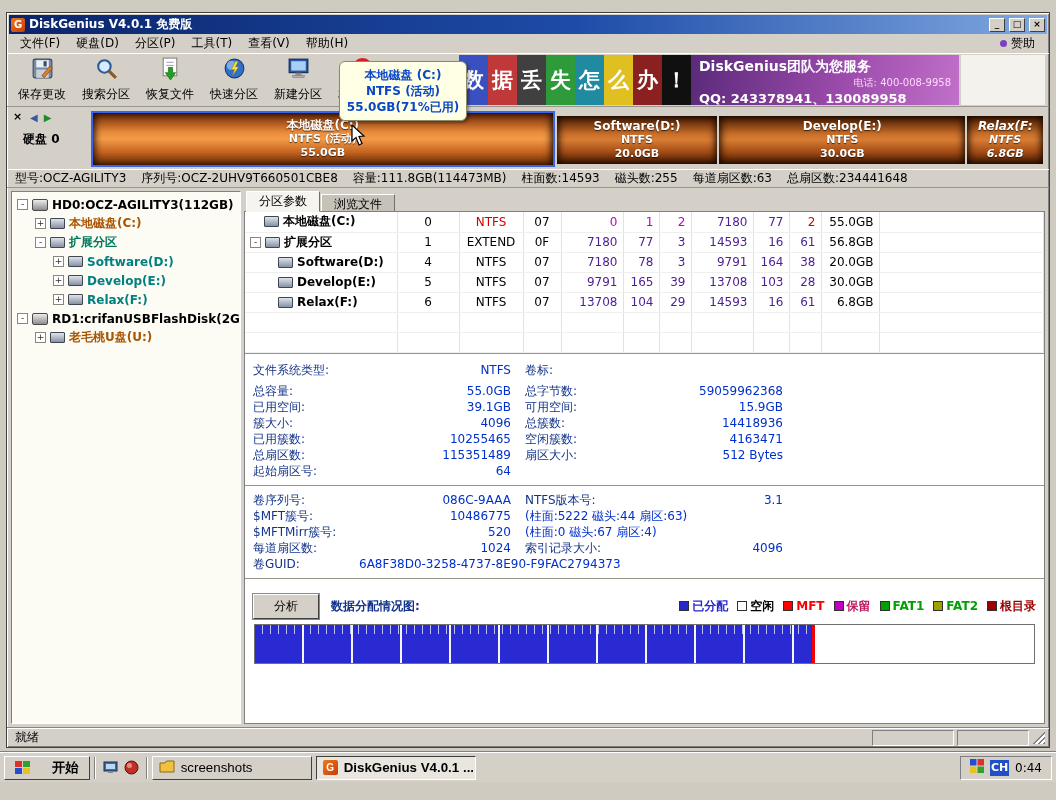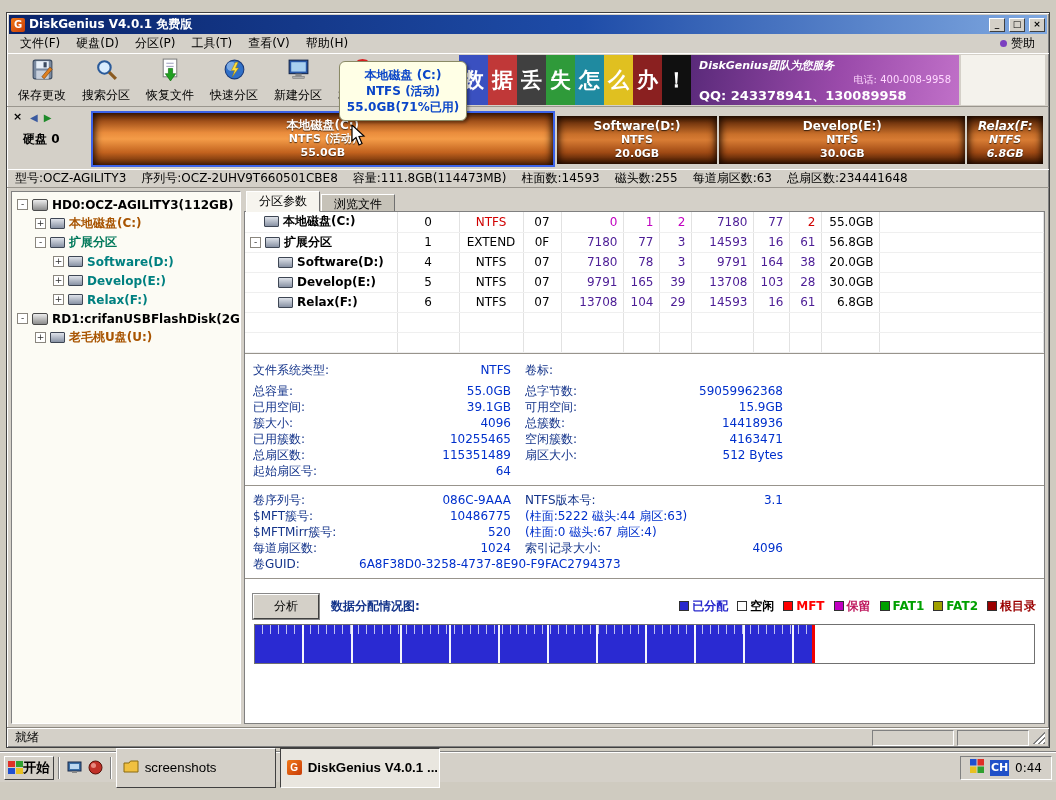--- a/index.html
+++ b/index.html
@@ -19,29 +19,29 @@
     font-size:9px;line-height:11px;text-align:center;font-weight:bold;cursor:default;}
 
   .menubar{height:19px;display:flex;align-items:center;gap:2px;padding:0 6px;flex:0 0 auto;}
   .mitem{padding:1px 7px;}
   .sponsor{margin-left:auto;display:flex;align-items:center;gap:4px;padding-right:8px;}
   .sponsor-dot{width:7px;height:7px;border-radius:50%;background:#7b3fc0;}
 
   
   .toolbar{height:54px;display:flex;align-items:stretch;padding:1px 4px;gap:2px;border-top:1px solid #fff;
     border-bottom:1px solid #9a968e;flex:0 0 auto;}
-  .tbtn{width:62px;display:flex;flex-direction:column;align-items:center;justify-content:center;gap:2px;
+  .tbtn{width:62px;display:flex;flex-direction:column;align-items:center;justify-content:flex-start;gap:2px;
     border:1px solid transparent;}
   .tlabel{font-size:12px;white-space:nowrap;}
   .ad{width:500px;margin-left:auto;display:flex;align-items:stretch;overflow:hidden;}
   .ad-tiles{display:flex;}
   .ad-tile{width:29px;display:flex;align-items:center;justify-content:center;color:#fff;font-weight:bold;font-size:21px;}
   .ad-purple{flex:1;background:linear-gradient(100deg,#5a2a7a,#9a4aaa 55%,#c070c8);color:#fff;
     padding:3px 8px;display:flex;flex-direction:column;justify-content:space-between;overflow:hidden;}
-  .ad-team{font-style:italic;font-weight:bold;font-size:11px;white-space:nowrap;}
+  .ad-team{font-weight:bold;font-size:14px;white-space:nowrap;}
   .ad-phone{font-size:10px;text-align:right;color:#ffd8ff;white-space:nowrap;}
   .ad-qq{font-weight:bold;font-size:13px;color:#ffffff;white-space:nowrap;}
   .ad-gap{width:84px;background:#f4f2ec;}
 
   
   .diskbar{height:62px;display:flex;padding:1px 4px 1px 2px;flex:0 0 auto;position:relative;}
   .db-side{width:82px;display:flex;flex-direction:column;padding:1px 2px;}
   .db-toprow{display:flex;align-items:center;gap:6px;height:16px;}
   .db-close{width:13px;height:13px;text-align:center;line-height:11px;font-weight:bold;font-size:11px;}
   .arr{font-size:10px;}
@@ -131,29 +131,29 @@
   .statusbar{height:20px;border-top:1px solid #8a867e;box-shadow:inset 0 1px 0 #fff;display:flex;
     align-items:center;padding:0 4px 0 8px;gap:3px;flex:0 0 auto;}
   .spanel{height:16px;border:1px solid;border-color:#808080 #fff #fff #808080;}
   .sp1{margin-left:auto;width:82px;}.sp2{width:72px;}
   .grip{width:13px;height:13px;background:
     linear-gradient(135deg,transparent 50%,#808080 50%,#808080 60%,#fff 60%,#fff 70%,#808080 70%,#808080 80%,#fff 80%,#fff 90%,#808080 90%);}
 
   
   .taskbar{position:absolute;left:0;top:752px;width:1056px;height:30px;background:#d4d0c8;
     border-top:1px solid #fff;box-shadow:0 -1px 0 #808080;display:flex;align-items:center;padding:2px 4px;gap:4px;}
-  .start{height:24px;display:flex;align-items:center;gap:0;padding:0 3px;font-weight:bold;background:#d4d0c8;
+  .start{height:24px;display:flex;align-items:center;gap:22px;padding:0 10px;font-weight:bold;background:#d4d0c8;
     border:1px solid;border-color:#fff #404040 #404040 #fff;}
   .flag{display:grid;grid-template-columns:7px 7px;grid-template-rows:6px 6px;gap:1px;}
   .flag i{display:block;}
   .f1{background:#e03028;}.f2{background:#30a030;}.f3{background:#2050d0;}.f4{background:#e8c020;}
   .tb-div{width:2px;height:22px;border-left:1px solid #808080;border-right:1px solid #fff;}
   .ql{display:flex;align-items:center;gap:4px;padding:0 2px;}
   .qlicon{width:17px;height:17px;}
-  .task{height:40px;width:160px;display:flex;align-items:center;gap:6px;padding:0 6px;background:#d4d0c8;
+  .task{height:24px;width:160px;display:flex;align-items:center;gap:6px;padding:0 6px;background:#d4d0c8;
     border:1px solid;border-color:#fff #404040 #404040 #fff;overflow:hidden;white-space:nowrap;}
   .task.active{border-color:#404040 #fff #fff #404040;background:#e9e6df;font-weight:bold;}
   .ticon-app{width:15px;height:15px;background:linear-gradient(135deg,#f07818,#c83c08);color:#fff;font-weight:bold;
     font-size:10px;line-height:15px;text-align:center;border-radius:2px;flex:0 0 auto;}
   .tray{margin-left:auto;height:24px;border:1px solid;border-color:#808080 #fff #fff #808080;display:flex;
     align-items:center;gap:6px;padding:0 9px;}
   .lang{width:19px;height:16px;background:#2050c8;color:#fff;font-size:11px;font-weight:bold;text-align:center;line-height:16px;}
 </style>
 </head>
 <body>

